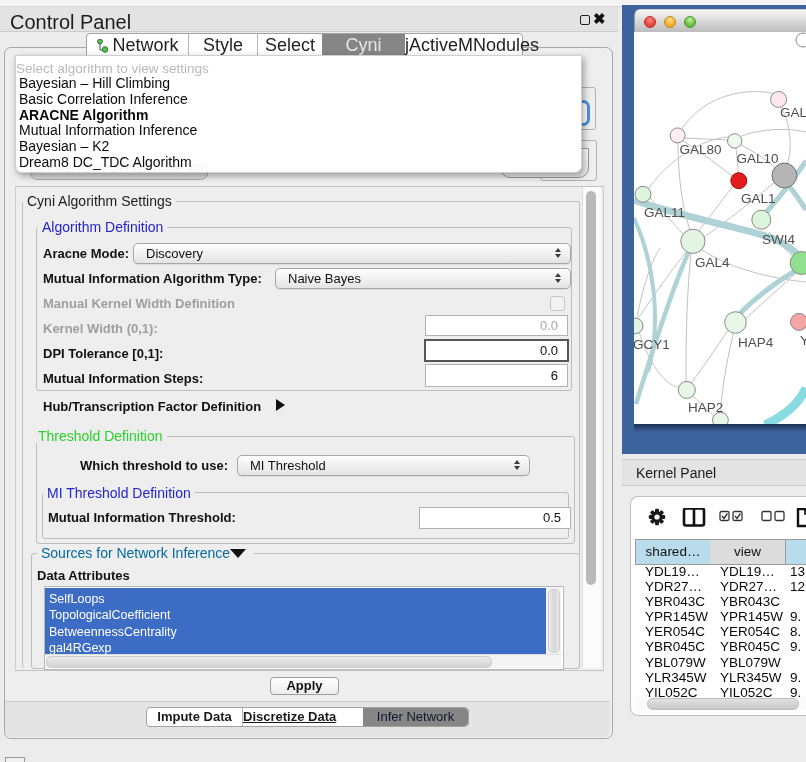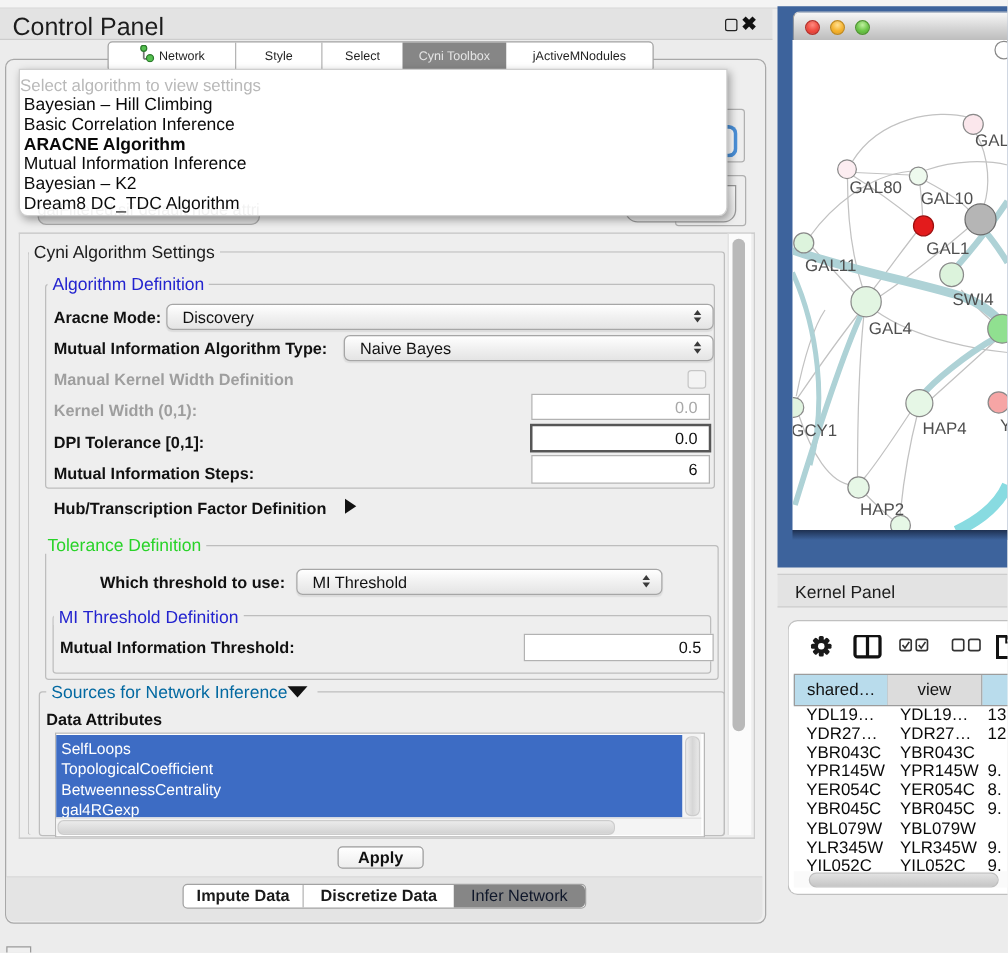--- a/index.html
+++ b/index.html
@@ -38,21 +38,21 @@
   <div class="abs" style="left:593px;top:3px;font-size:15px;font-weight:bold;color:#111;">✖</div>
 </div>
 
 <div class="abs" style="left:4px;top:47px;width:607px;height:690px;background:#eeeeee;
      border:1px solid #a8a8a8;border-radius:7px;"></div>
 
 <div class="abs" style="left:5px;top:701px;width:605px;height:35px;background:#e4e4e4;
      border-radius:0 0 6px 6px;border-top:1px solid #cfcfcf;"></div>
 
 <div class="abs" style="left:86px;top:33px;width:435px;height:23px;background:#fff;
-     border:1px solid #a2a2a2;border-radius:4px;font-size:10px;color:#1f1f1f;">
+     border:1px solid #a2a2a2;border-radius:4px;font-size:18px;color:#1f1f1f;">
   <div class="abs" style="left:0;top:0;width:101px;height:23px;line-height:23px;text-align:center;">
     <svg width="13" height="14" viewBox="0 0 13 14" style="vertical-align:-2px;margin-right:3px;">
       <line x1="4" y1="3" x2="4" y2="11" stroke="#777" stroke-width="1.4"></line>
       <line x1="4" y1="11" x2="9" y2="11" stroke="#777" stroke-width="1.4"></line>
       <circle cx="4" cy="2.6" r="2.4" fill="#55c050" stroke="#2c7a2c"></circle>
       <circle cx="9" cy="10.5" r="2.8" fill="#55c050" stroke="#2c7a2c"></circle>
     </svg>Network</div>
   <div class="abs" style="left:101px;top:0;width:1px;height:23px;background:#b5b5b5;"></div>
   <div class="abs" style="left:102px;top:0;width:68px;height:23px;line-height:23px;text-align:center;">Style</div>
   <div class="abs" style="left:170px;top:0;width:1px;height:23px;background:#b5b5b5;"></div>
@@ -104,21 +104,21 @@
 <div class="lab" style="left:43px;top:346px;">DPI Tolerance [0,1]:</div>
 <div class="field" style="left:424px;top:339px;width:132px;height:19px;line-height:19px;border:2px solid #565656;">0.0</div>
 
 <div class="lab" style="left:43px;top:371px;">Mutual Information Steps:</div>
 <div class="field" style="left:425px;top:364px;width:132px;height:21px;line-height:21px;">6</div>
 
 <div class="lab" style="left:43px;top:399px;">Hub/Transcription Factor Definition</div>
 <div class="abs" style="left:276px;top:399px;width:0;height:0;border-top:6px solid transparent;border-bottom:6px solid transparent;border-left:9px solid #111;"></div>
 
 <div class="grp" style="left:36px;top:436px;width:537px;height:106px;"></div>
-<div class="gtitle" style="left:34px;top:429px;color:#29d329;">Tolerance Definition</div>
+<div class="gtitle" style="left:34px;top:429px;color:#29d329;">Threshold Definition</div>
 
 <div class="lab" style="left:80px;top:458px;">Which threshold to use:</div>
 <div class="combo" style="left:237px;top:455px;width:291px;height:19px;">
   <div class="lbl">MI Threshold</div>
   <div class="arrows">
       <div class="up"></div>
       <div class="dn"></div>
     </div>
 </div>
 
@@ -146,21 +146,21 @@
   </div>
 </div>
 
 <div class="abs" style="left:270px;top:677px;width:67px;height:16px;background:linear-gradient(#ffffff,#ededed);
      border:1px solid #9d9d9d;border-radius:4px;text-align:center;line-height:16px;font-size:13px;font-weight:bold;color:#111;">Apply</div>
 
 <div class="abs" style="left:146px;top:707px;width:321px;height:18px;background:#fff;
      border:1px solid #a2a2a2;border-radius:4px;font-size:13px;font-weight:bold;color:#1a1a1a;">
   <div class="abs" style="left:0;top:0;width:95px;height:18px;line-height:18px;text-align:center;">Impute Data</div>
   <div class="abs" style="left:95px;top:0;width:1px;height:18px;background:#b5b5b5;"></div>
-  <div class="abs" style="left:96px;top:0;width:120px;height:30px;line-height:18px;text-align:center;">Discretize Data</div>
+  <div class="abs" style="left:96px;top:0;width:120px;height:30px;line-height:18px;text-decoration:underline;">Discretize Data</div>
   <div class="abs" style="left:216px;top:0;width:105px;height:18px;line-height:18px;text-align:center;
        background:#868686;color:#0f172a;font-weight:normal;border-radius:0 4px 4px 0;">Infer Network</div>
 </div>
 
 <div class="abs" style="left:5px;top:757px;width:18px;height:10px;border:1.5px solid #9a9a9a;background:#f0f0f0;"></div>
 
 <div class="abs" style="left:30px;top:165px;width:176px;height:13px;background:#dcdcdc;border:1px solid #ababab;border-radius:0 0 7px 7px;"></div>
 <div class="abs" style="left:540px;top:87px;width:54px;height:41px;border:1px solid #b0b0b0;border-radius:3px;"></div>
 <div class="abs" style="left:572px;top:100px;width:15px;height:20px;border-radius:0 7px 7px 0;background:#fff;
      border:3.5px solid #4a90d9;border-left:none;"></div>

